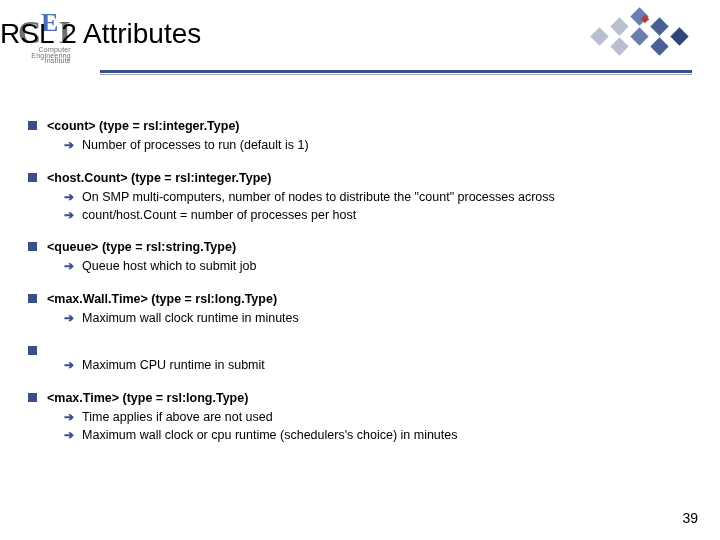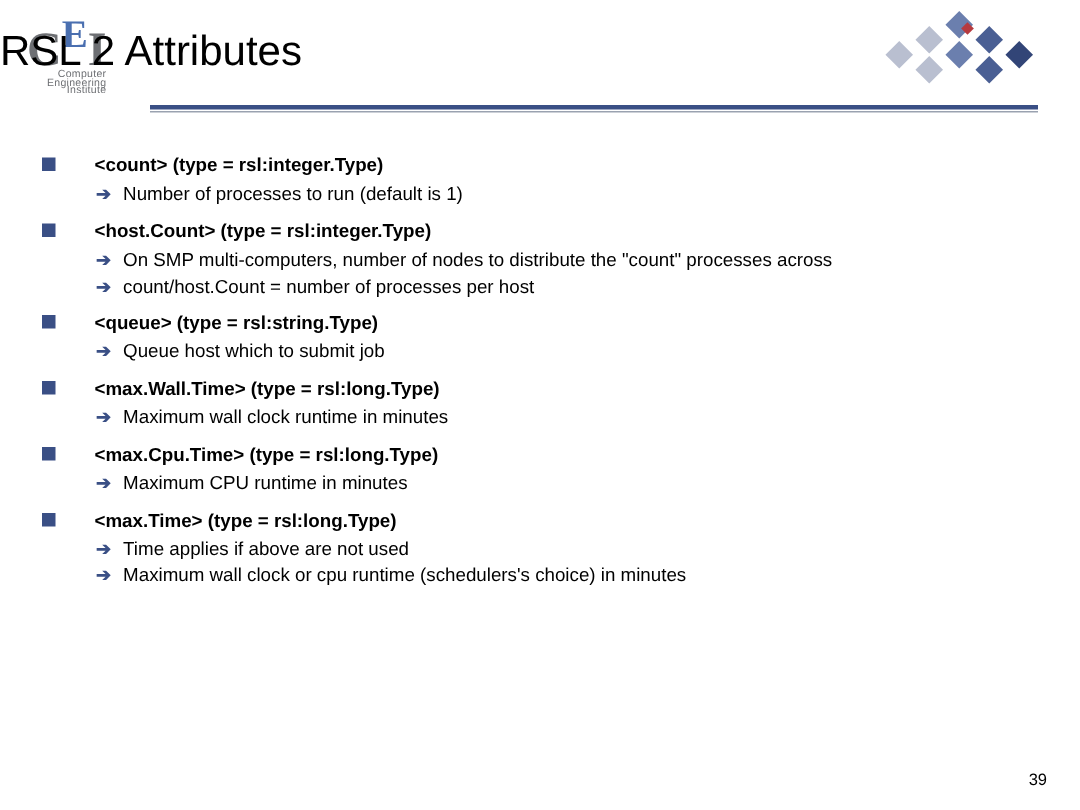--- a/index.html
+++ b/index.html
@@ -43,33 +43,33 @@
     position:absolute; top:70px; left:100px; right:28px;
     height:5px;
   }
   .underline .bar1 { height:3px; background:#3a4f85; }
   .underline .bar2 { height:1px; background:#9aa2b0; margin-top:1px;}
   .content {
     position:absolute; top:102px; left:28px; right:28px;
     font-size:12.5px; line-height:1.35;
   }
   .item { margin-bottom:8px; }
-  .item-head { display:flex; align-items:flex-start; gap:26px; }
+  .item-head { display:flex; align-items:flex-start; gap:10px;margin-top:16px; }
   .sq-bullet {
     width:9px; height:9px; background:#3a4f85; flex:0 0 auto; margin-top:3px;
   }
   .item-title { font-weight:bold; }
   .sub { margin-left:36px; margin-top:2px; display:flex; align-items:flex-start; gap:8px; }
   .arrow {
     flex:0 0 auto; color:#3a4f85; font-size:12px; line-height:1.4; font-weight:bold;
   }
   .sub-text { flex:1 1 auto; }
   .sub + .sub { margin-top:1px;}
   .pagenum {
-    position:absolute; right:22px; bottom:14px; font-size:11px; color:#000;margin-left:48px;
+    position:absolute; right:22px; bottom:14px; font-size:14px; color:#000;margin-left:48px;
   }
 </style>
 </head>
 <body>
 
 <div class="logo">
   <div class="logo-main">
     <span class="logo-c">C</span><span class="logo-e">E</span><span class="logo-i">I</span>
   </div>
   <div class="logo-sub">Computer</div>
@@ -142,25 +142,24 @@
     </div>
     <div class="sub">
         <span class="arrow">➔</span>
         <span class="sub-text">Maximum wall clock runtime in minutes</span>
       </div>
   </div>
 
   <div class="item">
     <div class="item-head">
       <div class="sq-bullet"></div>
-      <div class="item-title">&lt;max.Cpu.Time&gt; (type = rsl:long.Type)</div>
     </div>
     <div class="sub">
         <span class="arrow">➔</span>
-        <span class="sub-text">Maximum CPU runtime in minutes</span>
+        <span class="sub-text">Maximum CPU runtime in submit</span>
       </div>
   </div>
 
   <div class="item">
     <div class="item-head">
       <div class="sq-bullet"></div>
       <div class="item-title">&lt;max.Time&gt; (type = rsl:long.Type)</div>
     </div>
     <div class="sub">
         <span class="arrow">➔</span>

